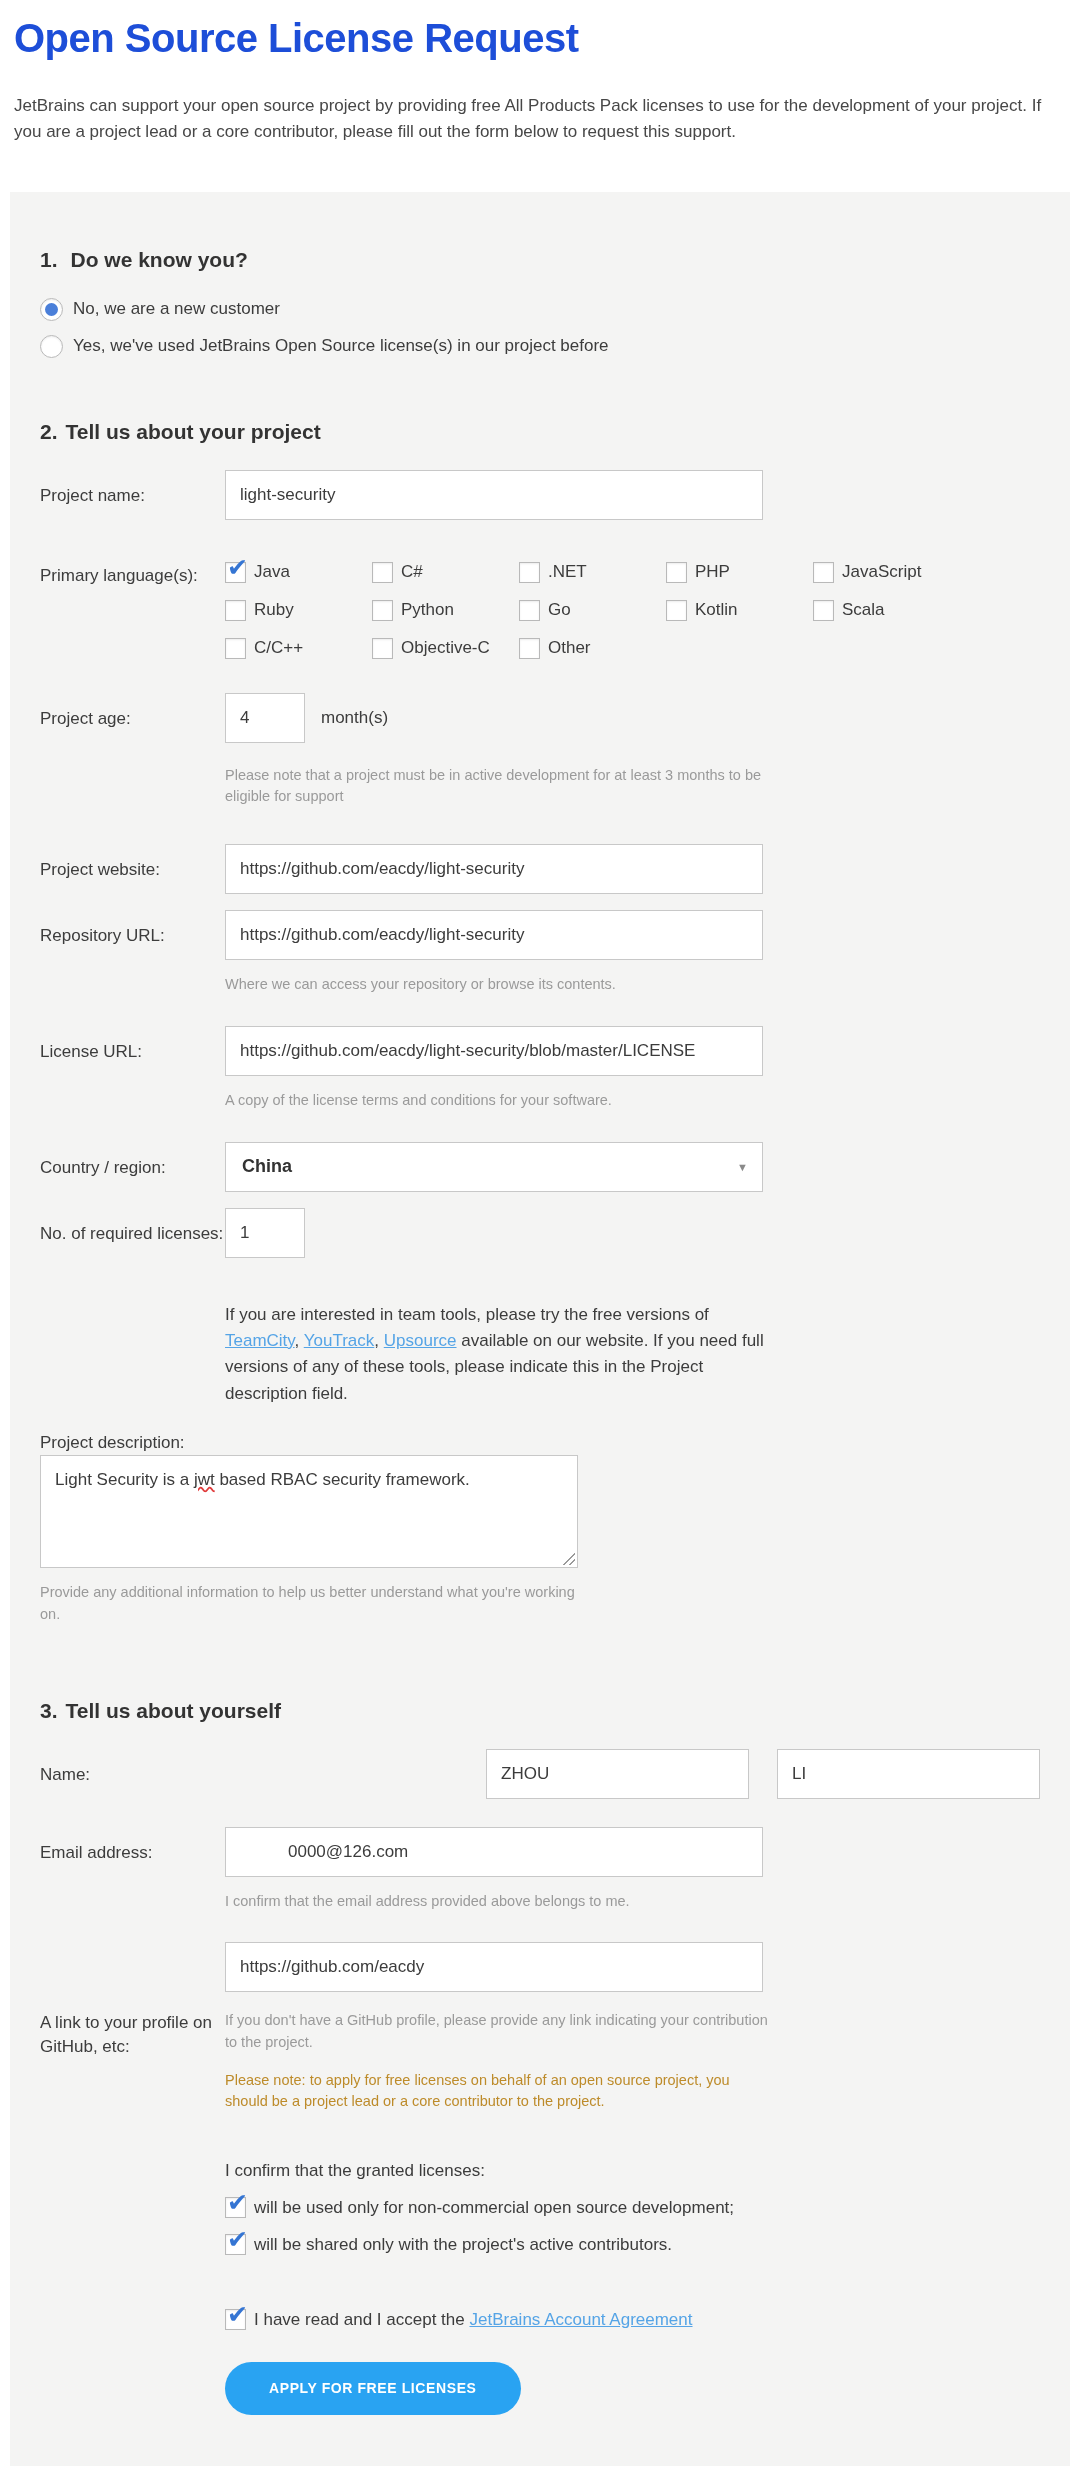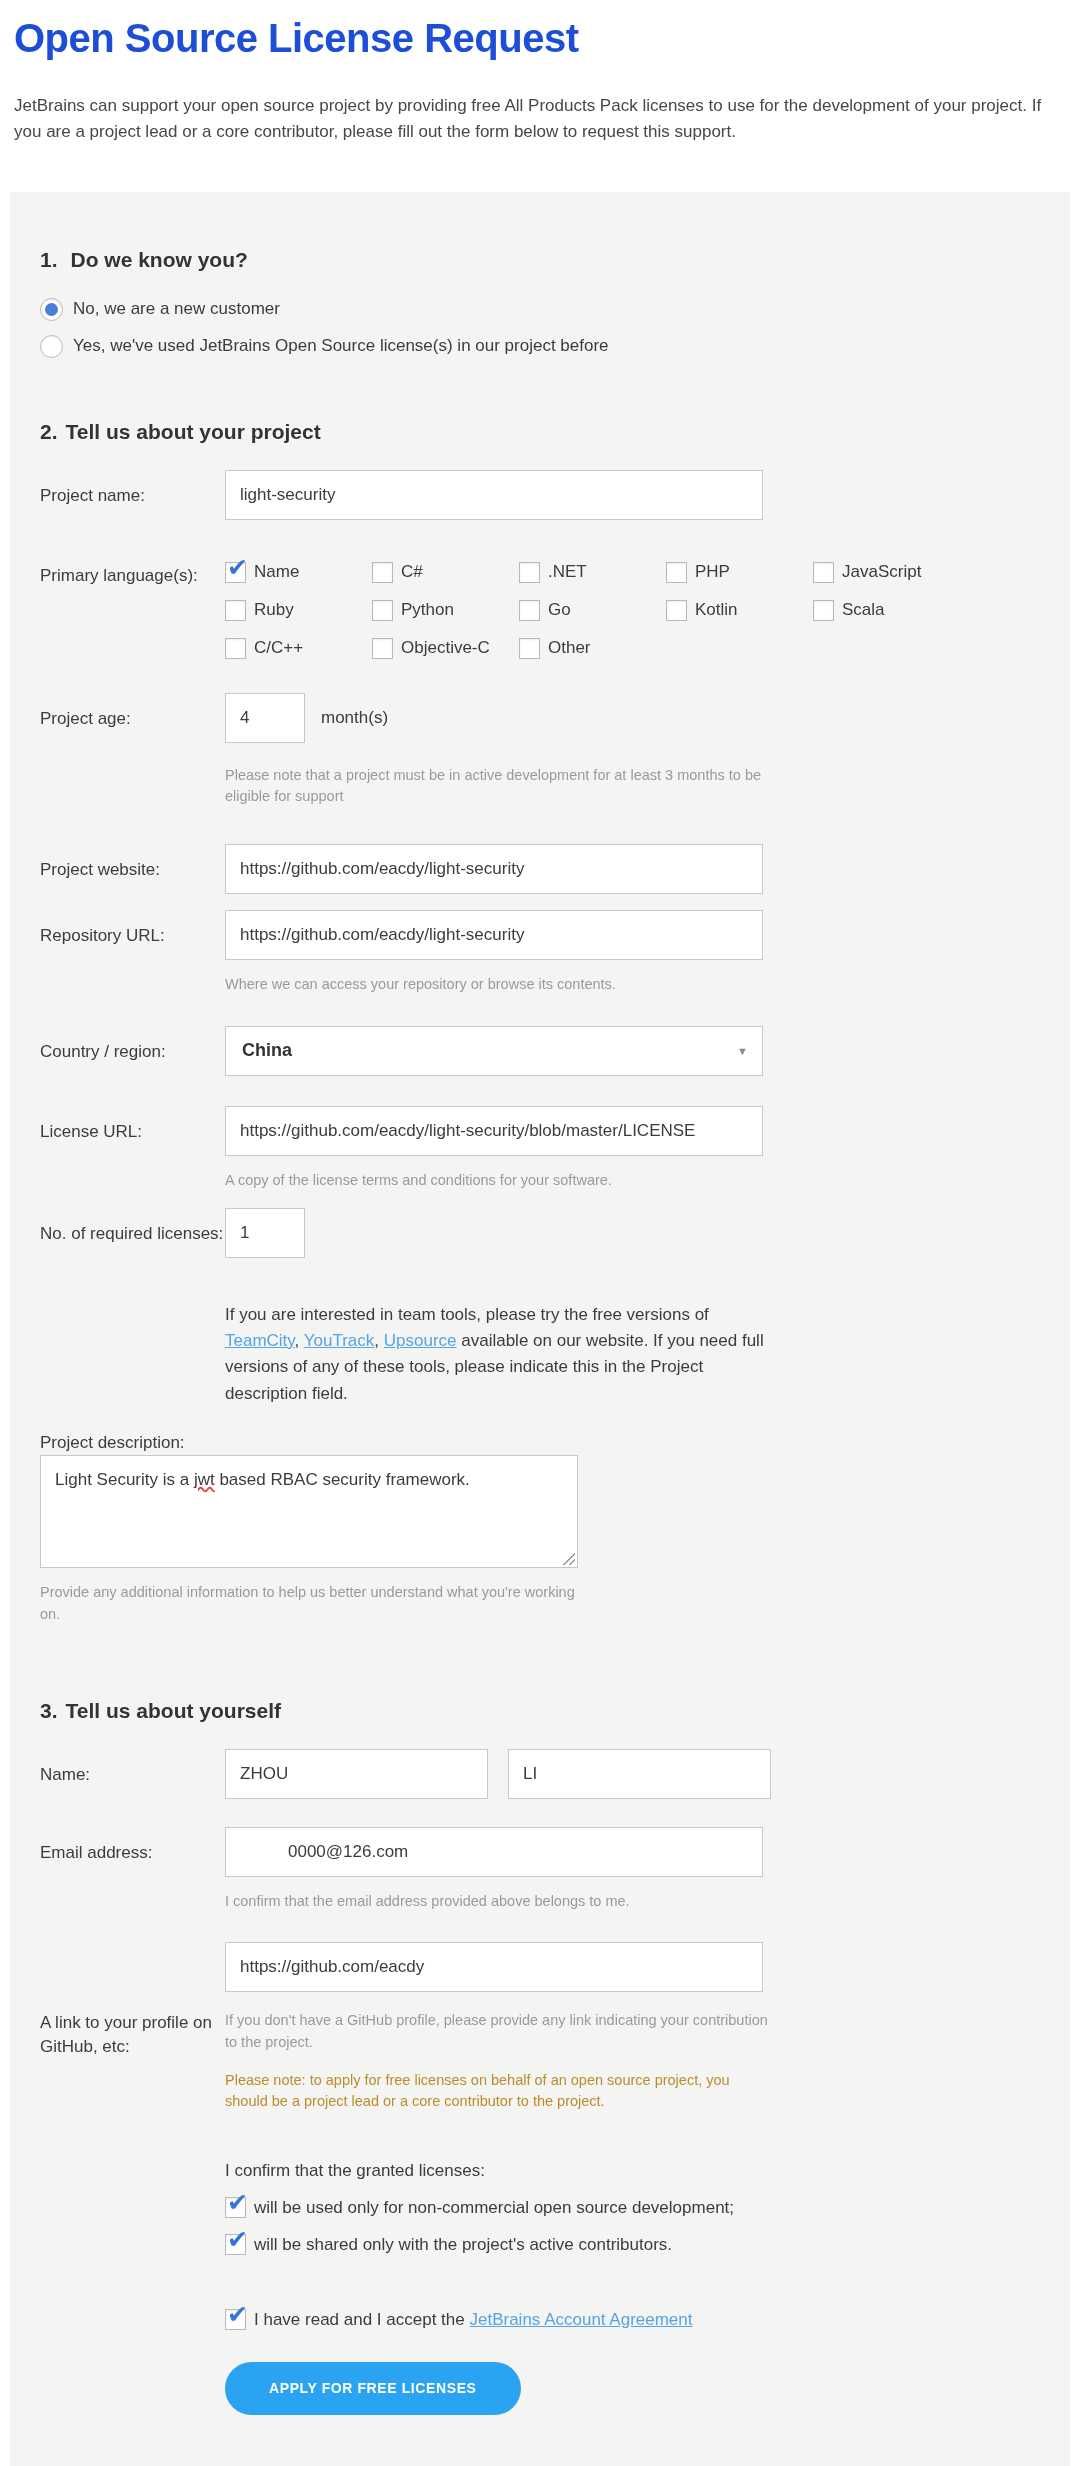--- a/index.html
+++ b/index.html
@@ -110,21 +110,21 @@
     font-size:17px; color:#3c3c3c; padding:12px 14px; position:relative;
     line-height:1.45;
   }
   .misspell { text-decoration:underline; text-decoration-style:wavy; text-decoration-color:#e03a3a; }
   .resize-handle {
     position:absolute; right:2px; bottom:2px; width:12px; height:12px;
     background:
       linear-gradient(135deg, transparent 48%, #9a9a9a 48%, #9a9a9a 56%, transparent 56%, transparent 74%, #9a9a9a 74%, #9a9a9a 82%, transparent 82%);
   }
 
-  .name-fields { display:flex; gap:20px; }
+  .name-fields { display:flex; gap:28px;justify-content:flex-end; }
 
   
   .confirm-heading { margin:48px 0 0 185px; font-size:17px; color:#3c3c3c; }
   .confirm-item { display:flex; align-items:center; margin:16px 0 0 185px; }
   .agreement-row { display:flex; align-items:center; margin:54px 0 0 185px; }
   .agreement-text { font-size:17px; color:#3c3c3c; }
 
   .apply-btn {
     margin:32px 0 0 185px;
     display:inline-block; border:none; cursor:pointer;
@@ -169,21 +169,21 @@
     <div class="field"><input class="ti" type="text" value="light-security" style=""></div>
   </div>
 
   <div class="form-row" style="margin-top:30px;">
     <div class="label">Primary language(s):</div>
     <div class="field lang-grid">
       <label class="cb-item">
           <span class="cb checked">
             <span class="tick">✔</span>
           </span>
-          <span class="cb-label">Name</span>
+          <span class="cb-label">Java</span>
         </label>
       <label class="cb-item">
           <span class="cb"></span>
           <span class="cb-label">C#</span>
         </label>
       <label class="cb-item">
           <span class="cb"></span>
           <span class="cb-label">.NET</span>
         </label>
       <label class="cb-item">
@@ -240,38 +240,38 @@
   <div class="form-row" style="margin-top:36px;">
     <div class="label">Project website:</div>
     <div class="field"><input class="ti" type="text" value="https://github.com/eacdy/light-security" style=""></div>
   </div>
 
   <div class="form-row" style="margin-top:16px;">
     <div class="label">Repository URL:</div>
     <div class="field">
       <input class="ti" type="text" value="https://github.com/eacdy/light-security" style="">
       <p class="note">Where we can access your repository or browse its contents.</p>
+    </div>
+  </div>
+
+  <div class="form-row" style="margin-top:30px;">
+    <div class="label">License URL:</div>
+    <div class="field">
+      <input class="ti" type="text" value="https://github.com/eacdy/light-security/blob/master/LICENSE" style="">
+      <p class="note">A copy of the license terms and conditions for your software.</p>
     </div>
   </div>
 
   <div class="form-row" style="margin-top:30px;">
     <div class="label">Country / region:</div>
     <div class="field">
       <div class="select-box">
         <span class="sel-value">China</span>
         <span class="sel-arrow">▼</span>
       </div>
-    </div>
-  </div>
-
-  <div class="form-row" style="margin-top:30px;">
-    <div class="label">License URL:</div>
-    <div class="field">
-      <input class="ti" type="text" value="https://github.com/eacdy/light-security/blob/master/LICENSE" style="">
-      <p class="note">A copy of the license terms and conditions for your software.</p>
     </div>
   </div>
 
   <div class="form-row" style="margin-top:16px;">
     <div class="label">No. of required licenses:</div>
     <div class="field">
       <input class="ti small" type="text" value="1" style="">
     </div>
   </div>
 

